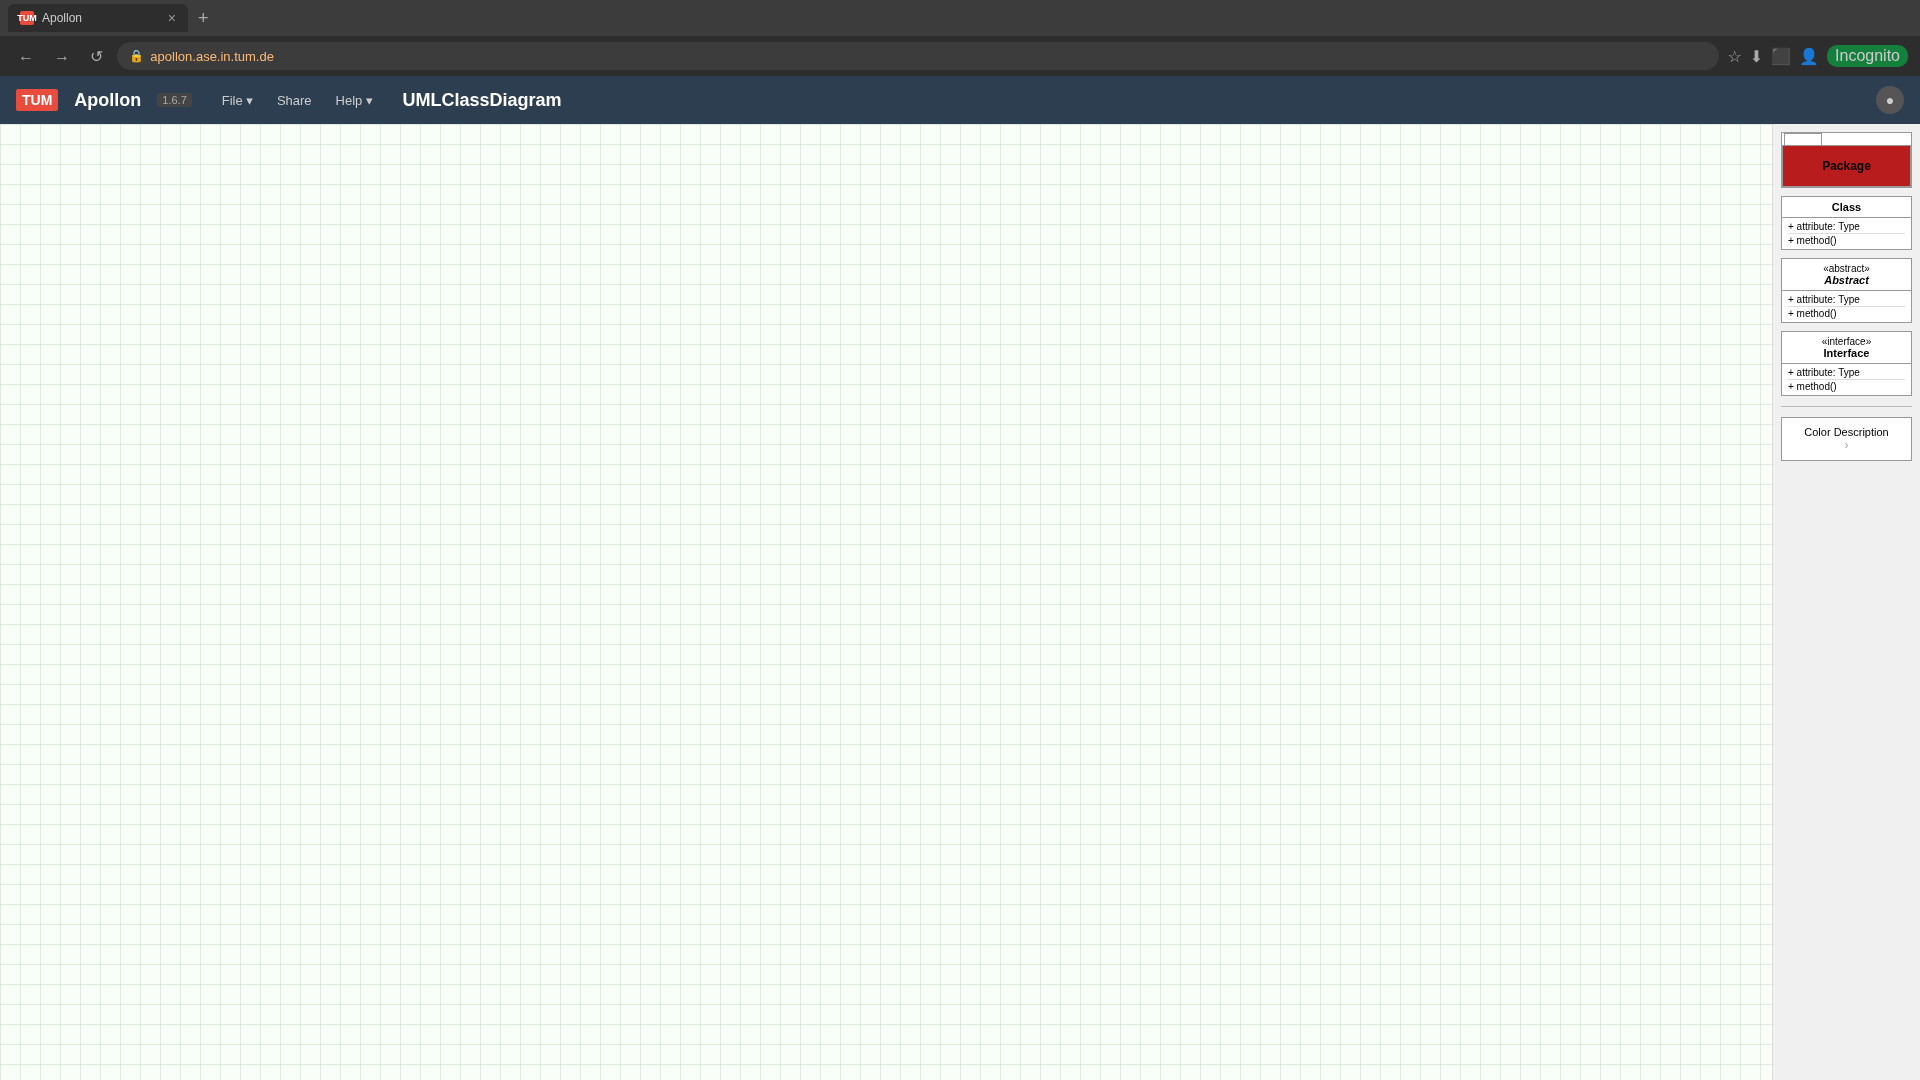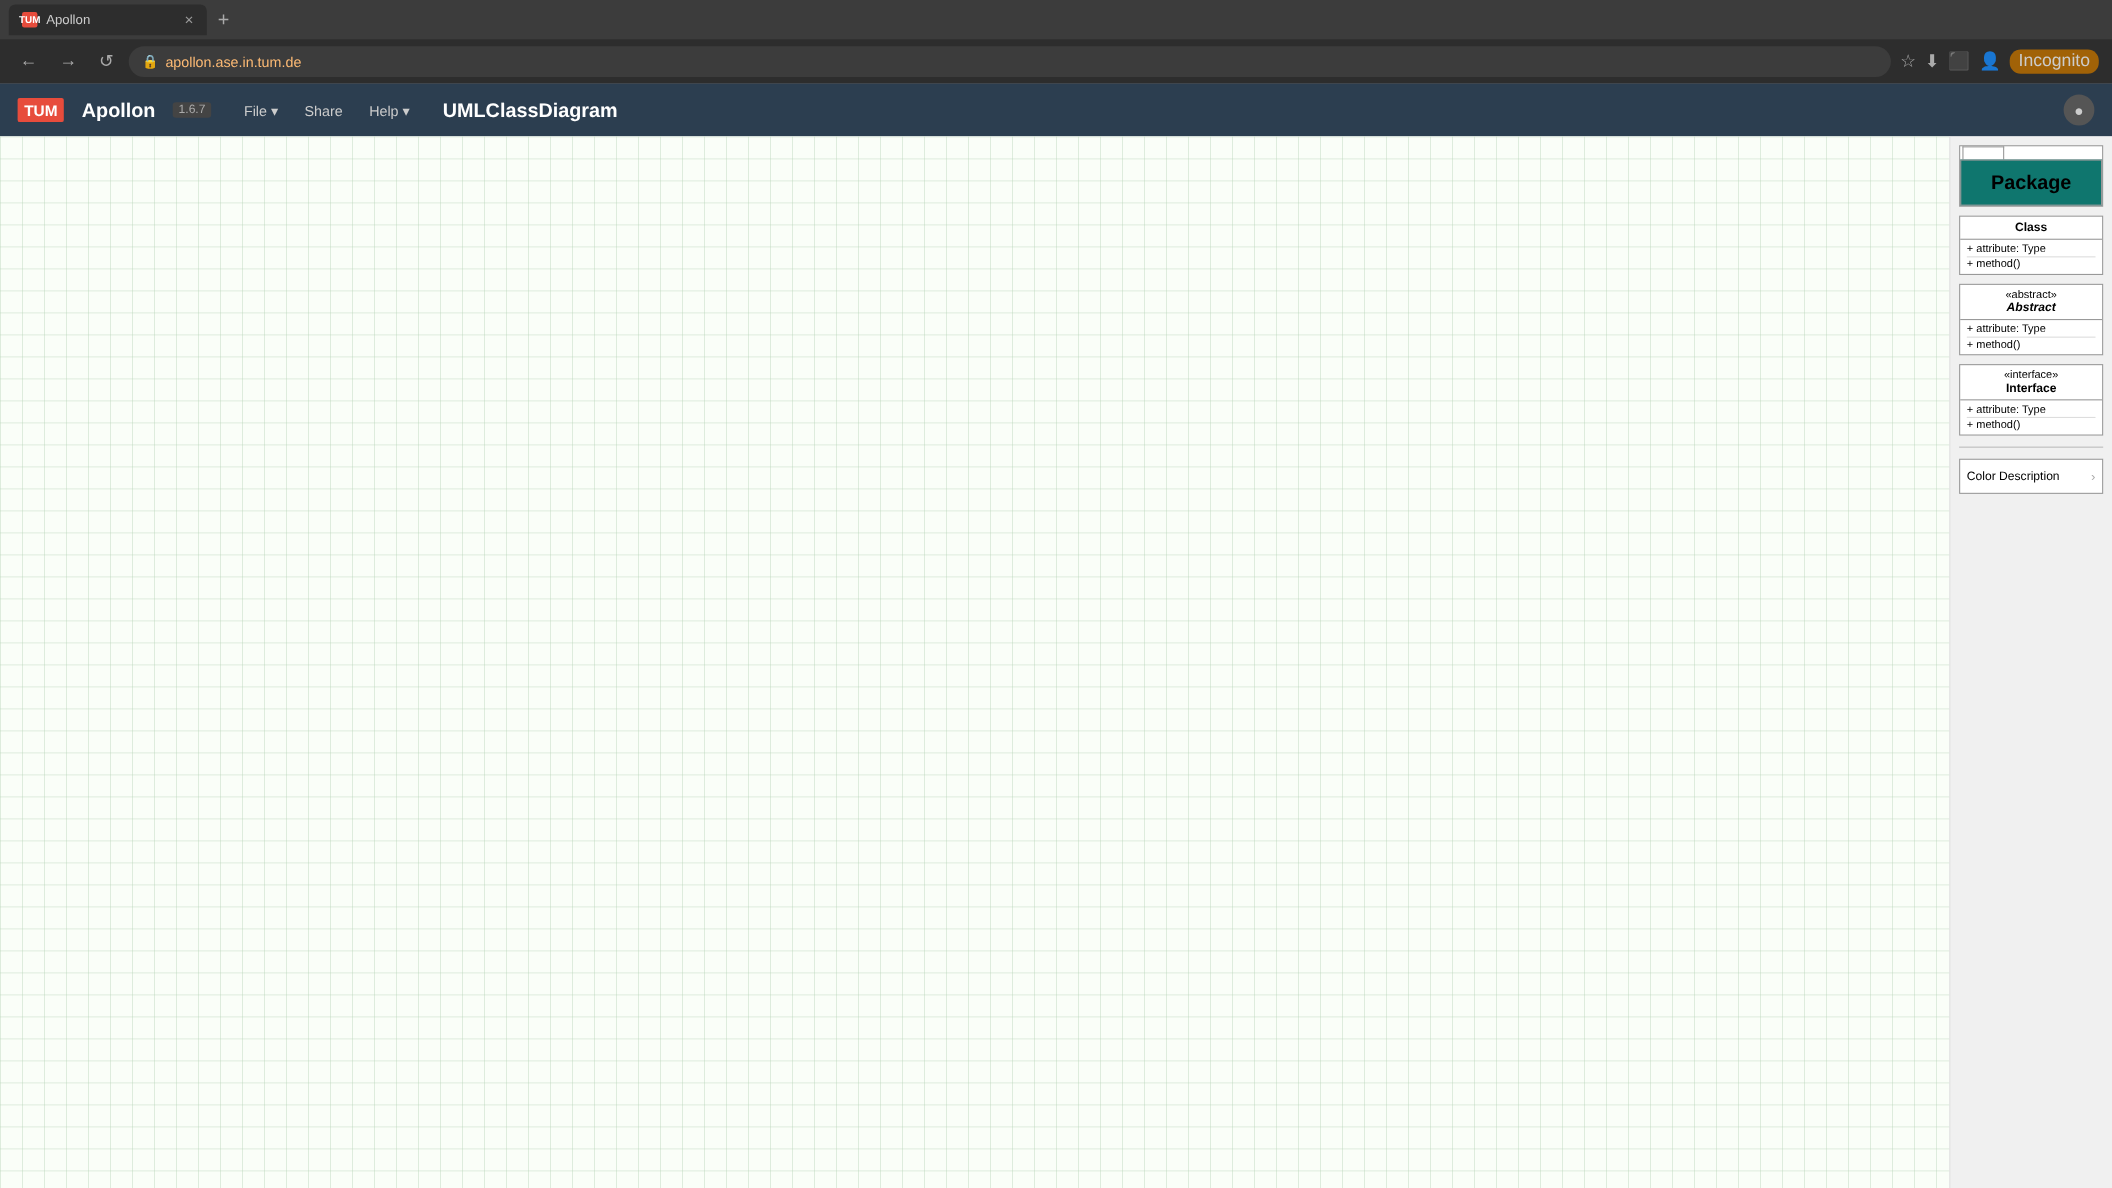--- a/index.html
+++ b/index.html
@@ -80,21 +80,21 @@
     .address-bar .lock-icon { color: #aaa; font-size: 12px; }
     .address-text { color: #fdba74; font-size: 13px; }
     .nav-actions {
       display: flex;
       align-items: center;
       gap: 8px;
       color: #aaa;
     }
     .nav-actions span { font-size: 16px; cursor: pointer; }
     .incognito-badge {
-      background: #a16207;
+      background: #15803d;
       color: #ccc;
       font-size: 11px;
       padding: 2px 8px;
       border-radius: 10px;
       cursor: pointer;
     }
 
     
     .app-header {
       background: #2c3e50;
@@ -221,20 +221,21 @@
     .color-desc-card {
       background: white;
       border: 1px solid #999;
       cursor: pointer;
       font-size: 11px;
       padding: 8px 6px;
       text-align: center;
       display: flex;
       align-items: center;
       justify-content: space-between;
+      flex-direction: column;
     }
     .color-desc-arrow {
       color: #aaa;
       font-size: 12px;
     }
 
     
     .sidebar-divider {
       height: 1px;
       background: #bbb;
@@ -292,21 +293,21 @@
 
   <div class="canvas-area"></div>
 
   <div class="sidebar">
 
     <div class="uml-card">
       <div style="display:flex; flex-direction:column;">
         <div style="display:flex; align-items:flex-end;">
           <div style="width:38px; height:12px; border:1px solid #999; border-bottom:none; margin-left:2px; background:white;"></div>
         </div>
-        <div style="border:1px solid #999; min-height:40px; text-align:center; line-height:40px; font-weight:bold; font-size:18px; background:#0f766e;">Package</div>
+        <div style="border:1px solid #999; min-height:40px; text-align:center; line-height:40px; font-weight:bold; font-size:12px; background:#b91c1c;">Package</div>
       </div>
     </div>
 
     <div class="uml-card">
       <div class="uml-card-header">Class</div>
       <div class="uml-card-body">
         <div class="uml-card-row">+ attribute: Type</div>
         <div class="uml-card-row">+ method()</div>
       </div>
     </div>

